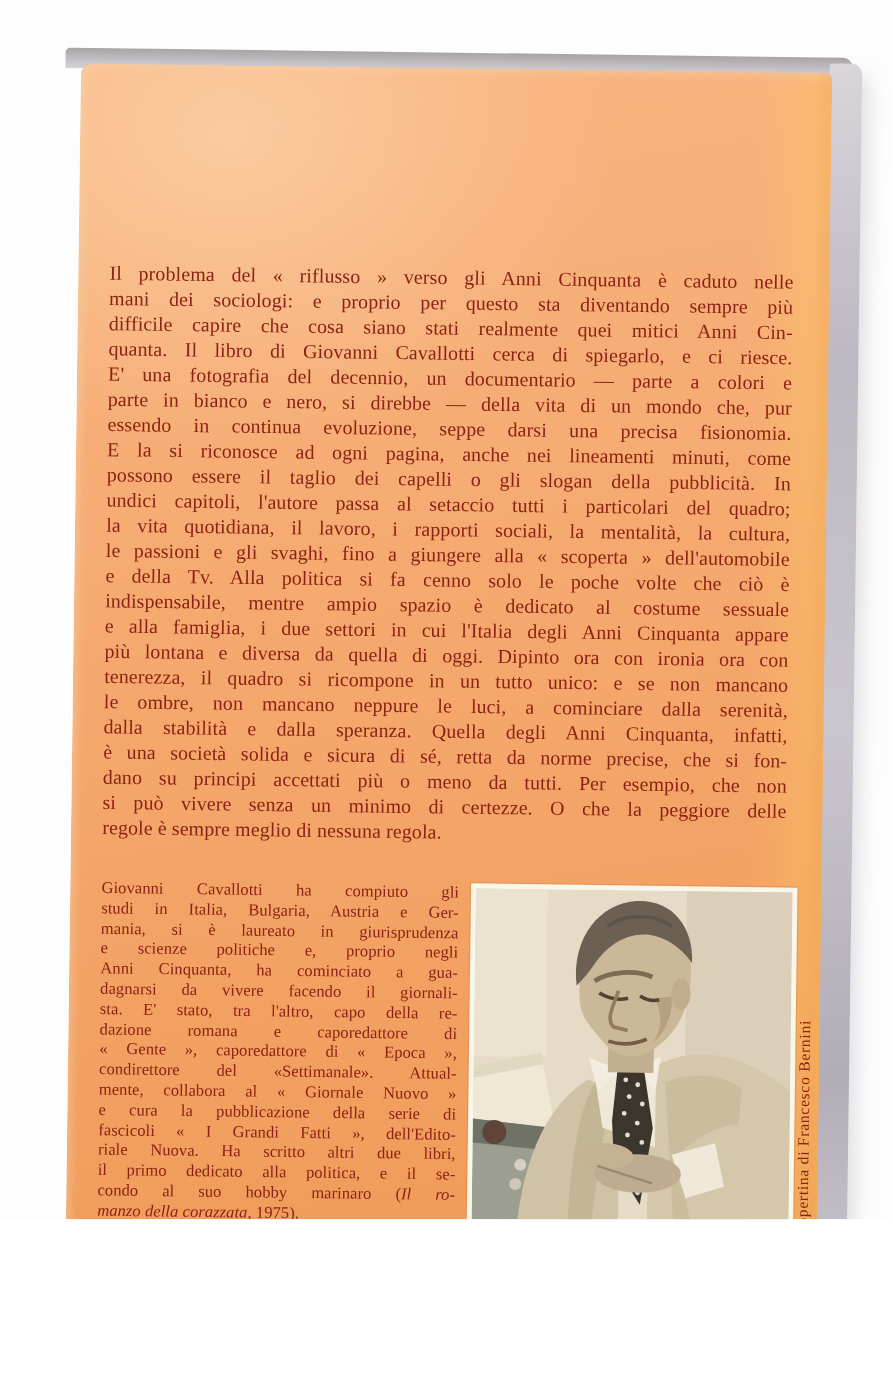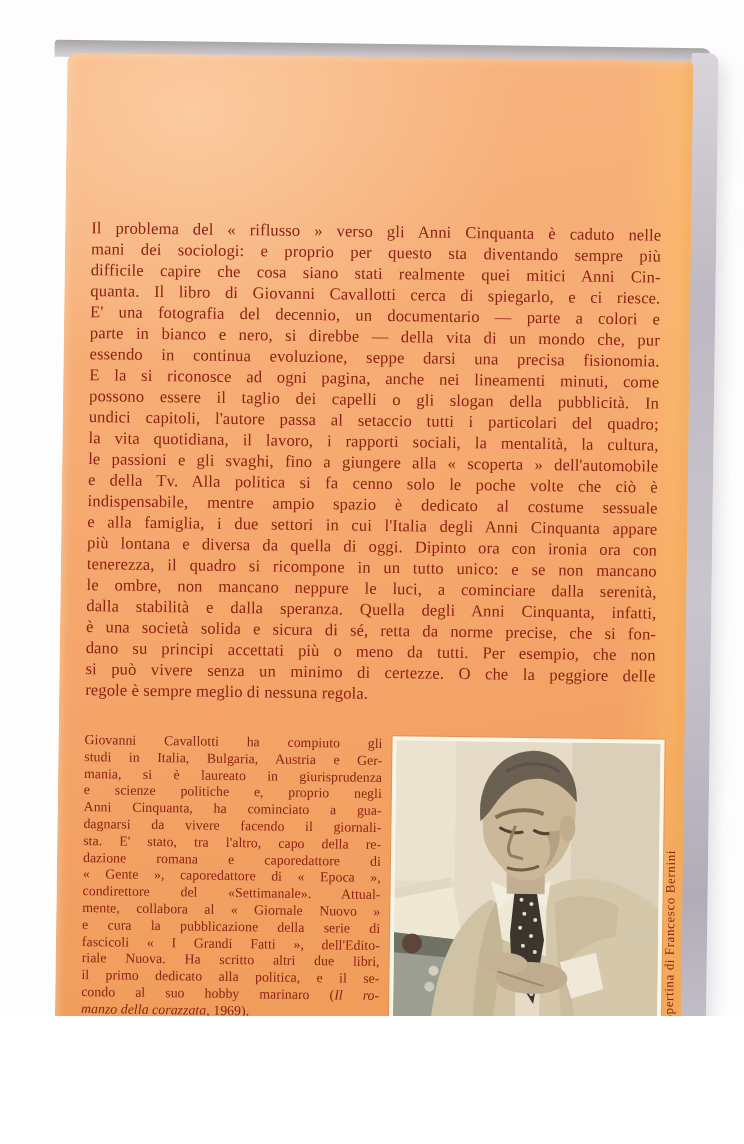--- a/index.html
+++ b/index.html
@@ -113,21 +113,21 @@
             <div class="line"><span>sta. E' stato, tra l'altro, capo della re-</span></div>
             <div class="line"><span>dazione romana e caporedattore di</span></div>
             <div class="line"><span>« Gente », caporedattore di « Epoca »,</span></div>
             <div class="line"><span>condirettore del «Settimanale». Attual-</span></div>
             <div class="line"><span>mente, collabora al « Giornale Nuovo »</span></div>
             <div class="line"><span>e cura la pubblicazione della serie di</span></div>
             <div class="line"><span>fascicoli « I Grandi Fatti », dell'Edito-</span></div>
             <div class="line"><span>riale Nuova. Ha scritto altri due libri,</span></div>
             <div class="line"><span>il primo dedicato alla politica, e il se-</span></div>
             <div class="line"><span>condo al suo hobby marinaro (</span><em>Il ro-</em></div>
-            <div class="line last"><em>manzo della corazzata</em><span>, 1969).</span></div>
+            <div class="line last"><em>manzo della corazzata</em><span>, 1975).</span></div>
           </div>
 
         <div class="photo-frame">
           <svg viewBox="0 0 264 276" width="264" height="276">
 
             <rect width="264" height="276" fill="#e9e1cf"></rect>
             <rect x="176" y="0" width="88" height="276" fill="#ded4c0"></rect>
             <rect x="0" y="0" width="60" height="140" fill="#efe8d7"></rect>
 
             <polygon points="0,148 56,136 70,206 0,222" fill="#f3eedd"></polygon>

